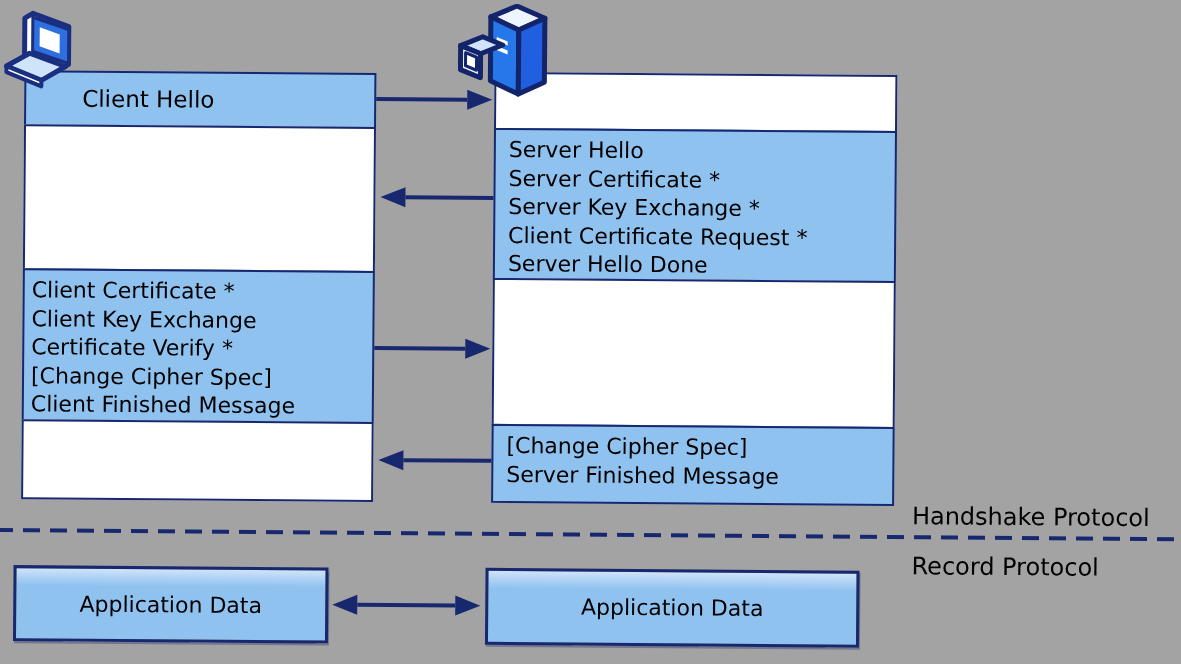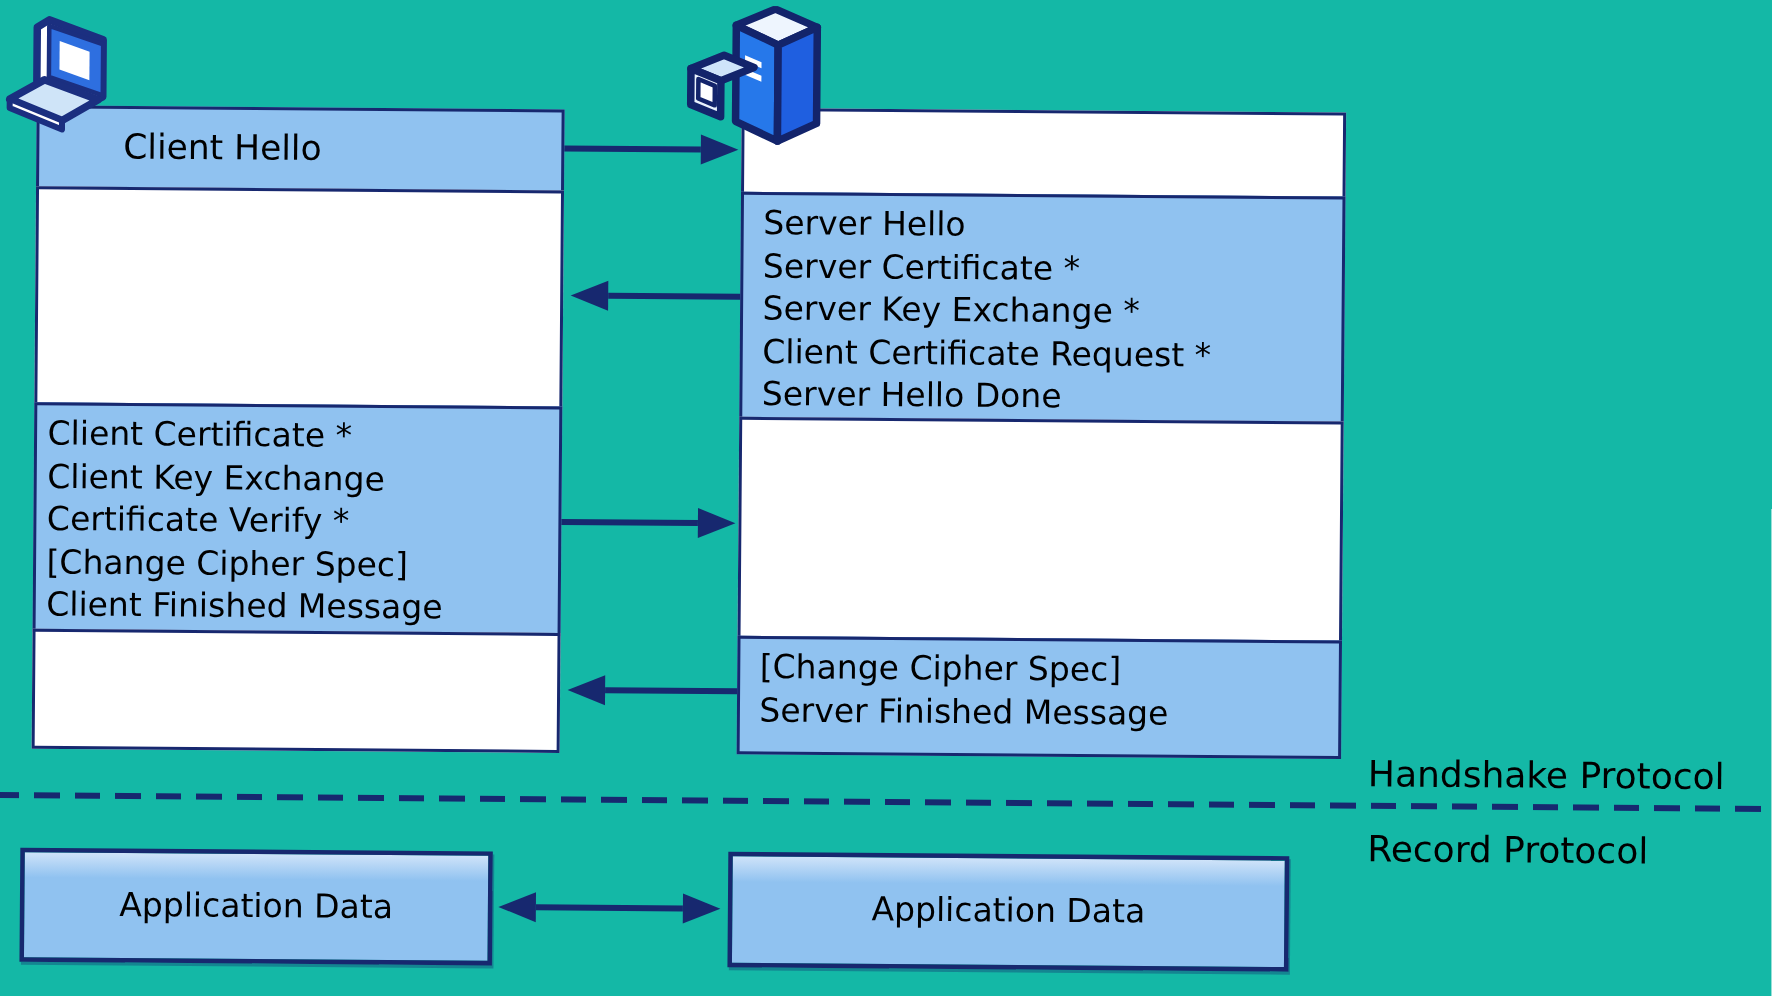--- a/index.html
+++ b/index.html
@@ -2,21 +2,21 @@
 <html style="--box-fill: #90C2F0; --line: #17286F; --text: #000000;"><head>
 <meta charset="utf-8">
 <style>
   * { margin:0; padding:0; box-sizing:border-box; }
   html,body { background:#ffffff; }
   body {
     width:1181px; height:664px; overflow:hidden;
     font-family:"DejaVu Sans","Liberation Sans",sans-serif;
     color:var(--text,#000);
   }
-  .canvas { position:relative; width:1181px; height:664px; background:#14b8a6; overflow:hidden; }
+  .canvas { position:relative; width:1181px; height:664px; background:#a3a3a3; overflow:hidden; }
   .rot { position:absolute; inset:0; transform:rotate(0.45deg); transform-origin:0 0; }
 
   .box { position:absolute; border:2px solid var(--line,#17286F); background:#ffffff; }
   .box.blue { background:var(--box-fill,#90C2F0); }
 
   .hello-box { display:flex; align-items:center; padding-left:56px;
                font-size:23px; white-space:nowrap; }
 
   .msgs { padding:6px 4px 0 7px; }
   .msgs .line { font-size:22px; line-height:28.6px; white-space:nowrap; }

